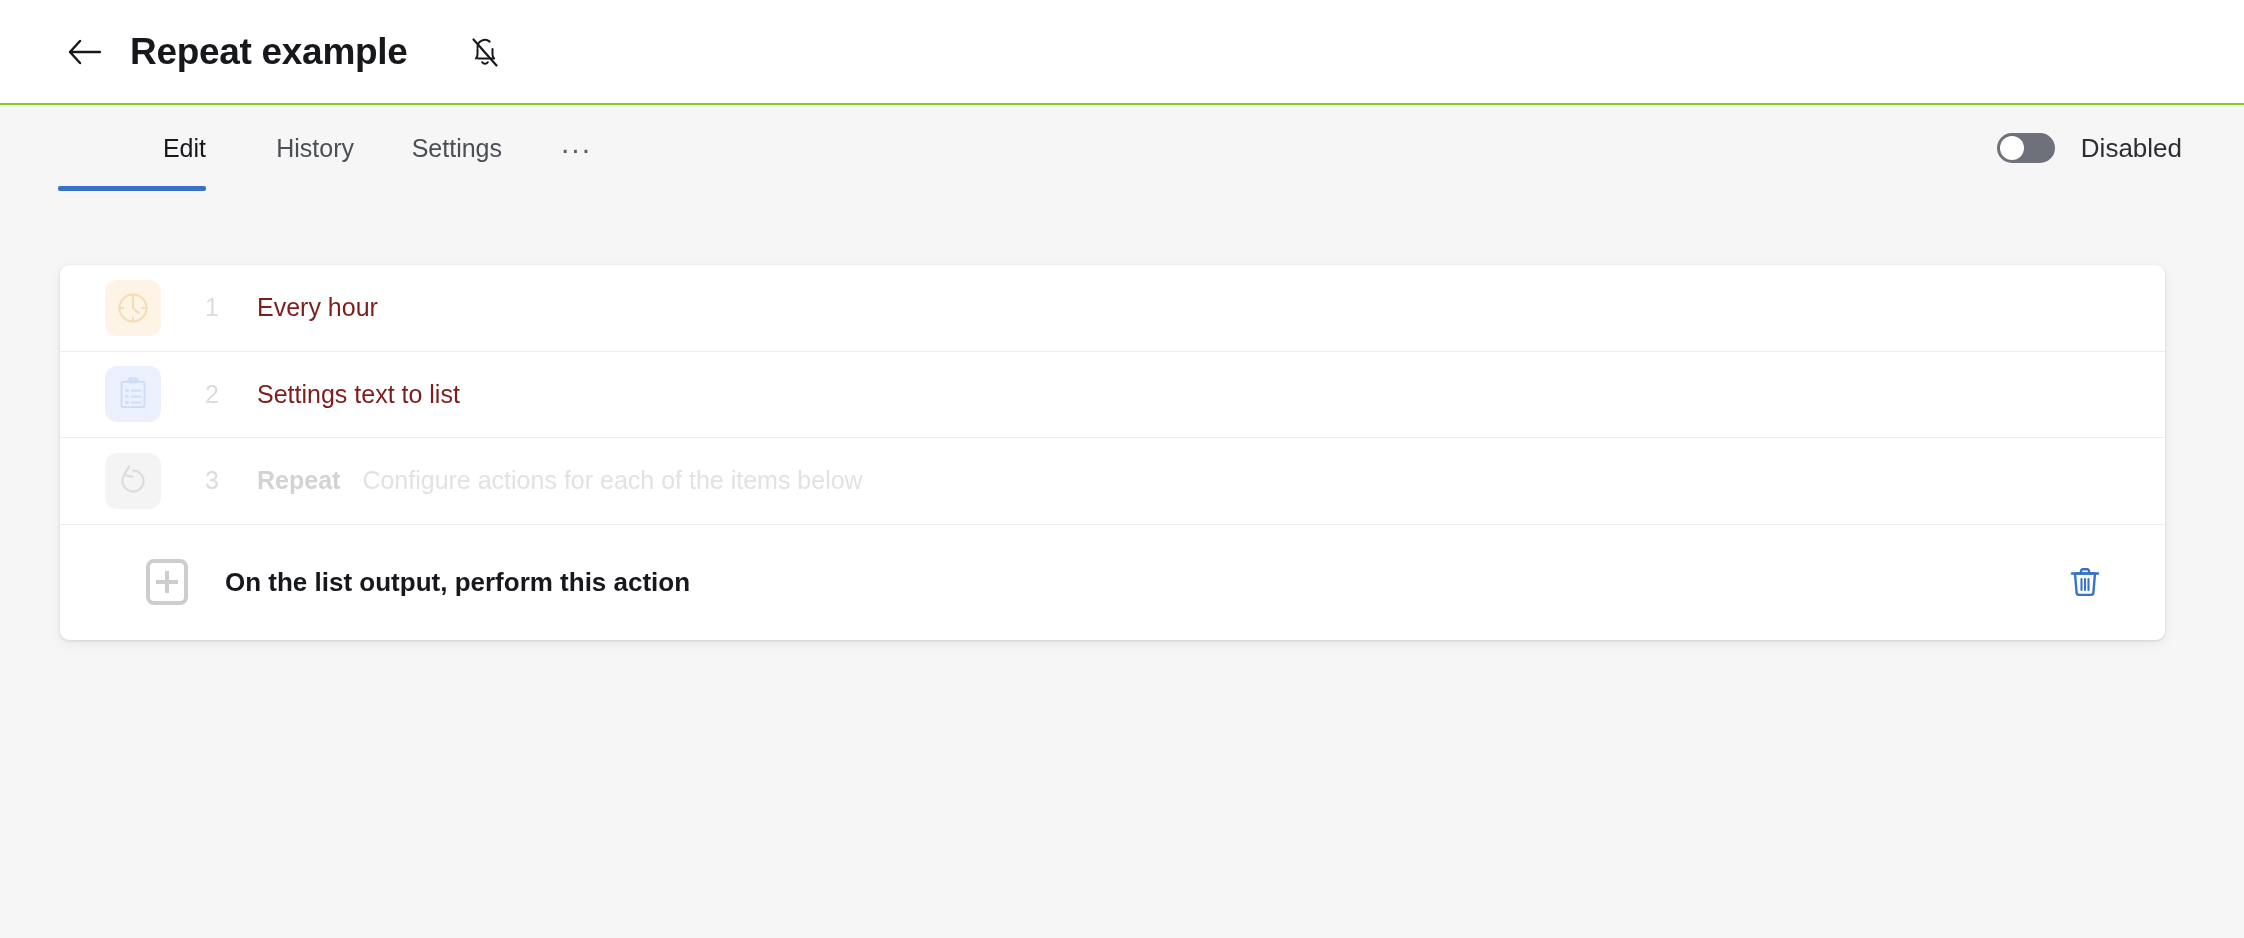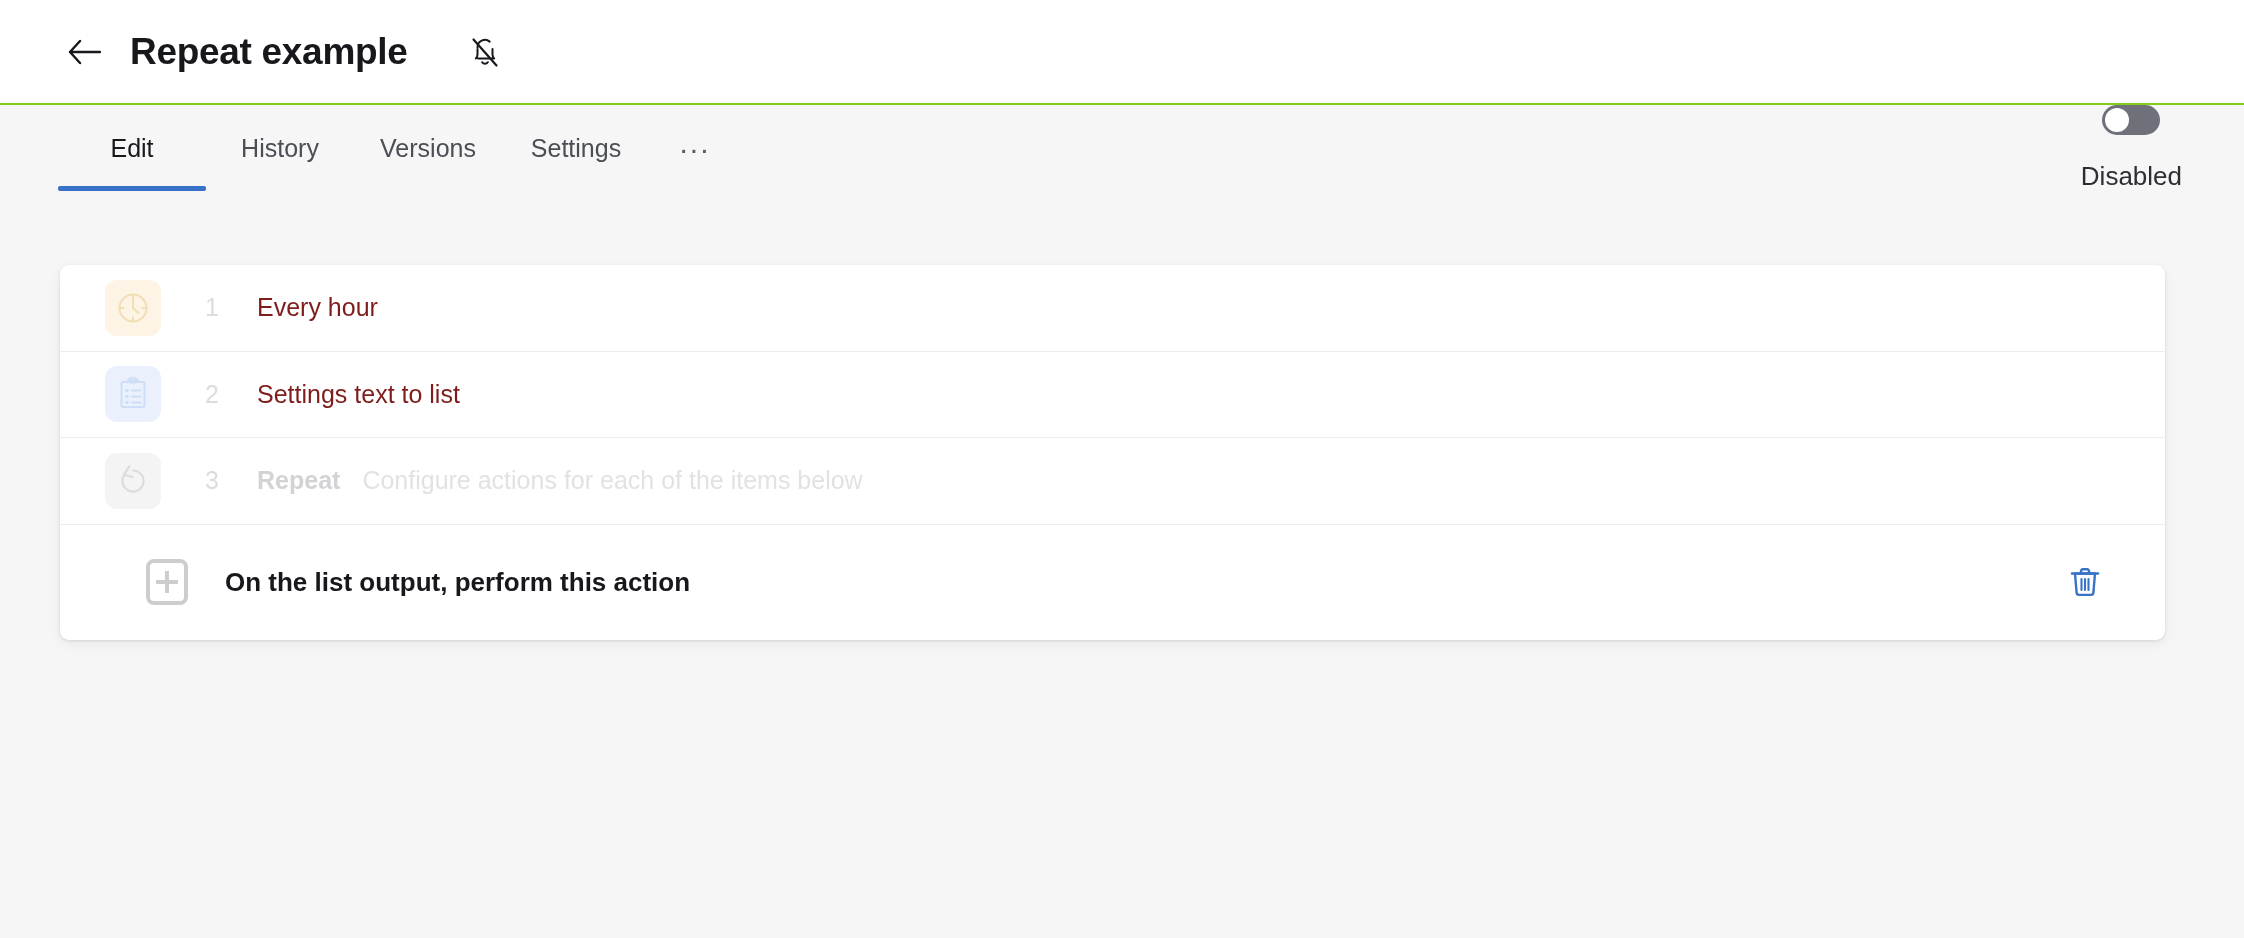--- a/index.html
+++ b/index.html
@@ -71,21 +71,21 @@
     align-items: flex-start;
     height: 100%;
   }
 
   .tab {
     height: 86px;
     padding: 0 0 0 0;
     margin-right: 0;
     display: flex;
     align-items: center;
-    justify-content: center;
+    justify-content: flex-end;
     font-size: 25px;
     color: #4b4e55;
     cursor: pointer;
     position: relative;
     min-width: 148px;
   }
 
   .tab.active {
     color: #17181c;
     font-weight: 400;
@@ -109,21 +109,20 @@
     color: #5a5d64;
     padding-bottom: 10px;
   }
 
   .toggle-area {
     margin-left: auto;
     display: flex;
     align-items: center;
     height: 86px;
     gap: 26px;
-    flex-direction: column;
   }
 
   .toggle {
     width: 58px;
     height: 30px;
     border-radius: 15px;
     background: #6e7179;
     position: relative;
     cursor: pointer;
     flex: 0 0 auto;
@@ -308,23 +307,20 @@
   </div>
 </div>
 
 <div class="tabstrip">
   <div class="tabs">
     <div class="tab active">
       <span>Edit</span>
     </div>
     <div class="tab">
       <span>History</span>
-    </div>
-    <div class="tab">
-      <span>Versions</span>
     </div>
     <div class="tab">
       <span>Settings</span>
     </div>
     <div class="tab tab-more">
       <span>...</span>
     </div>
   </div>
 
   <div class="toggle-area">

